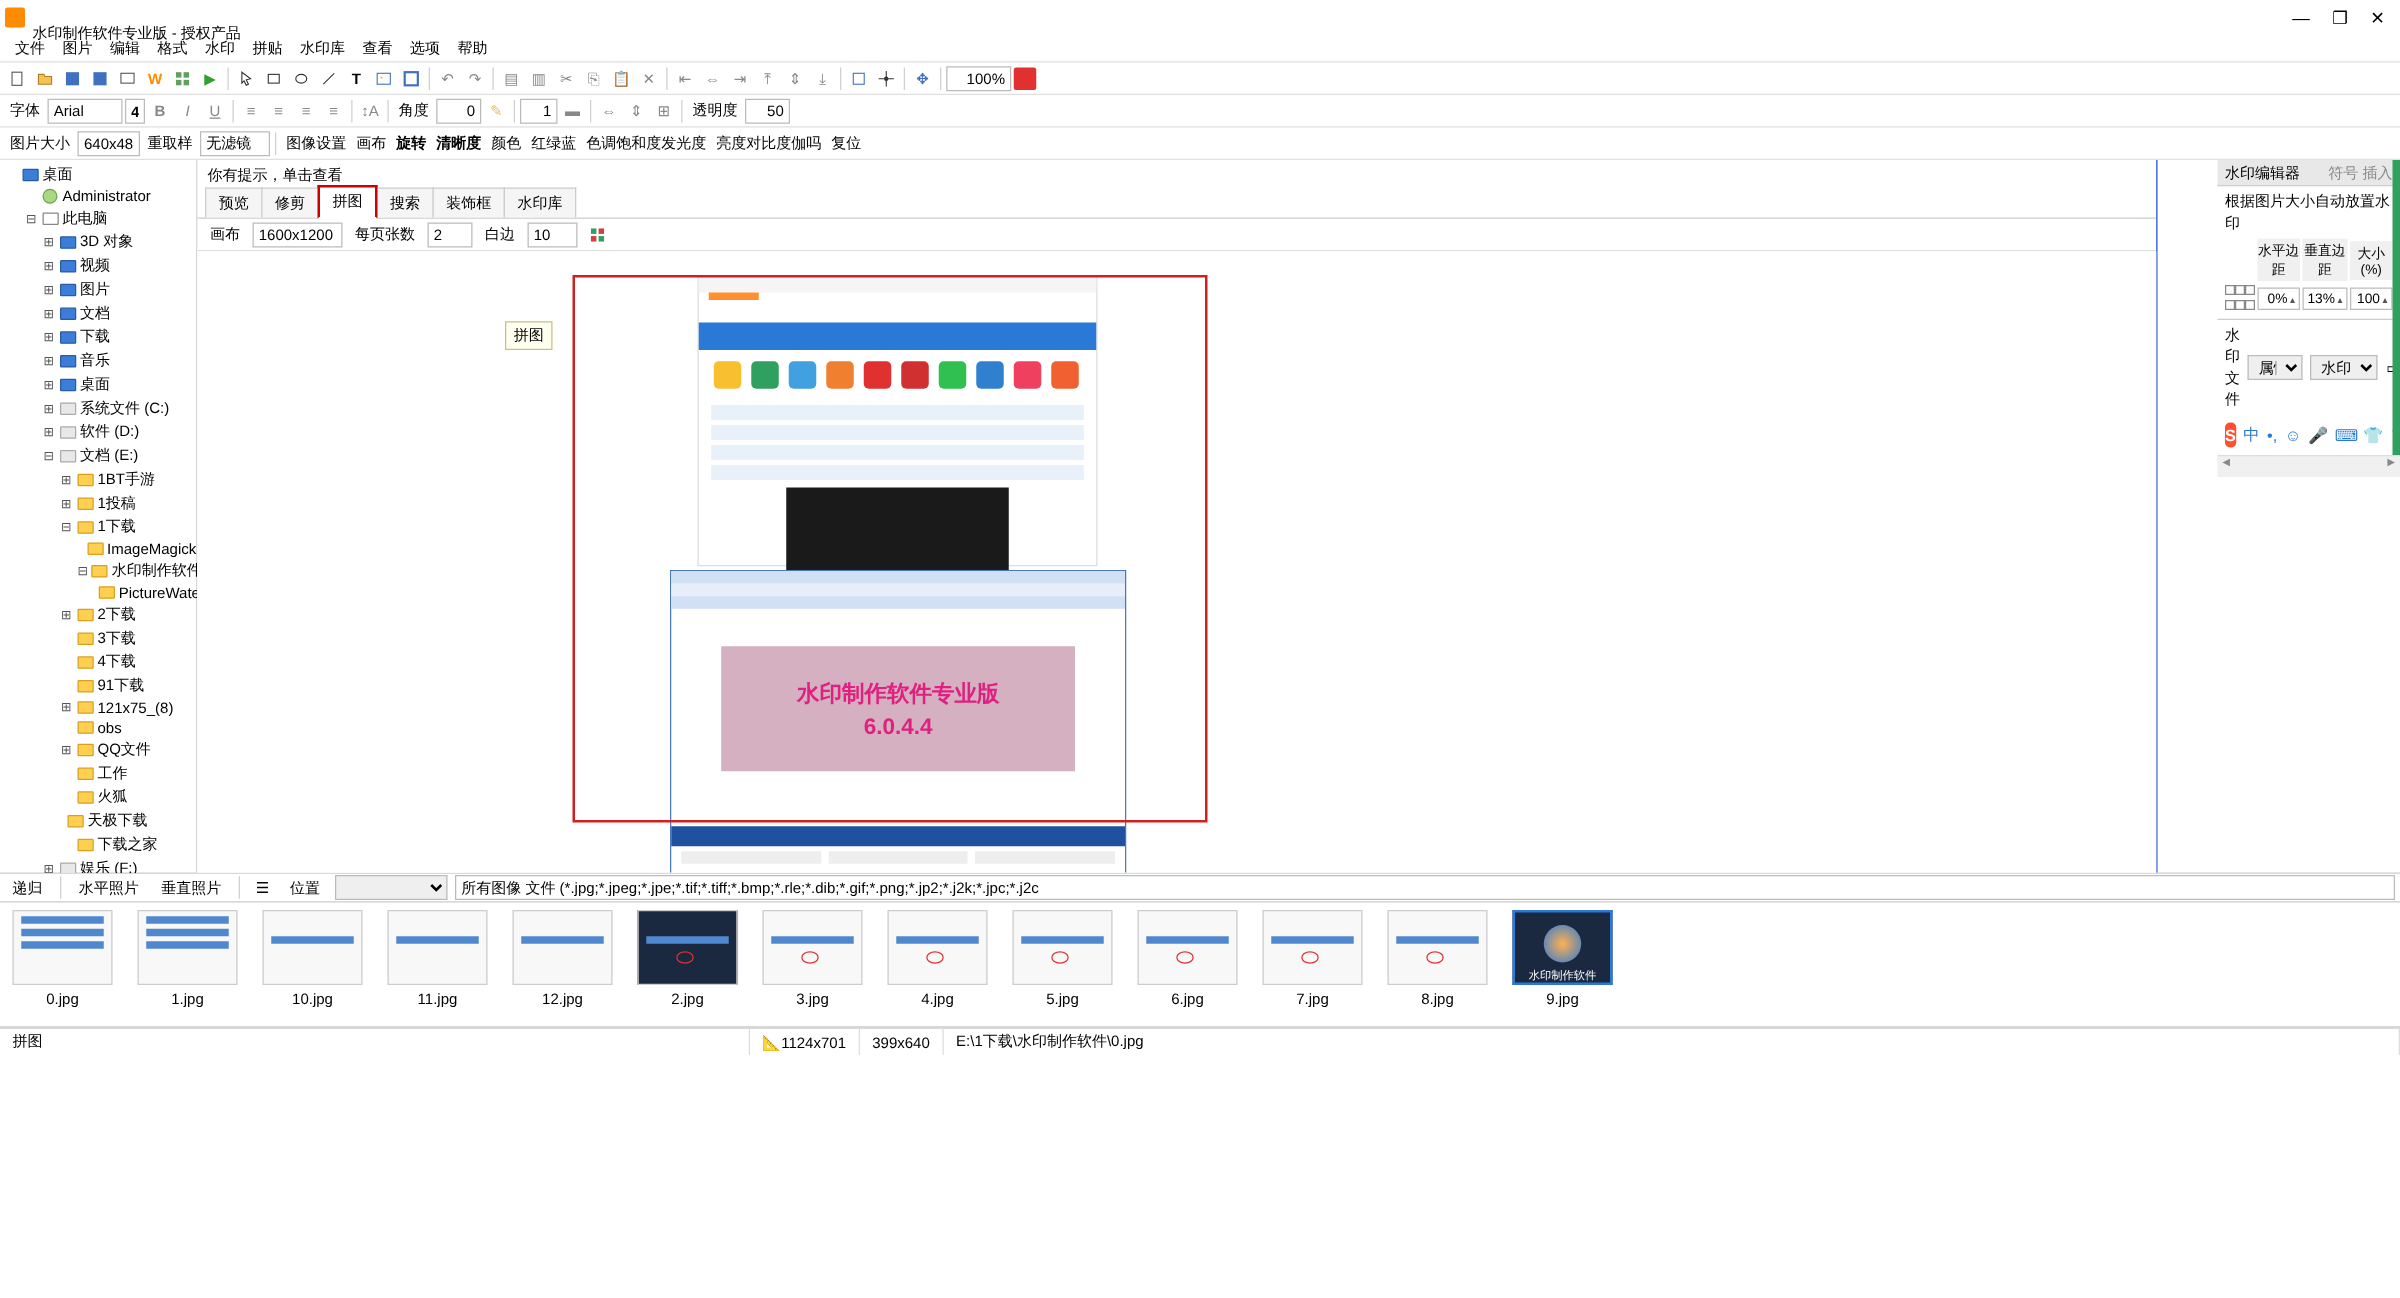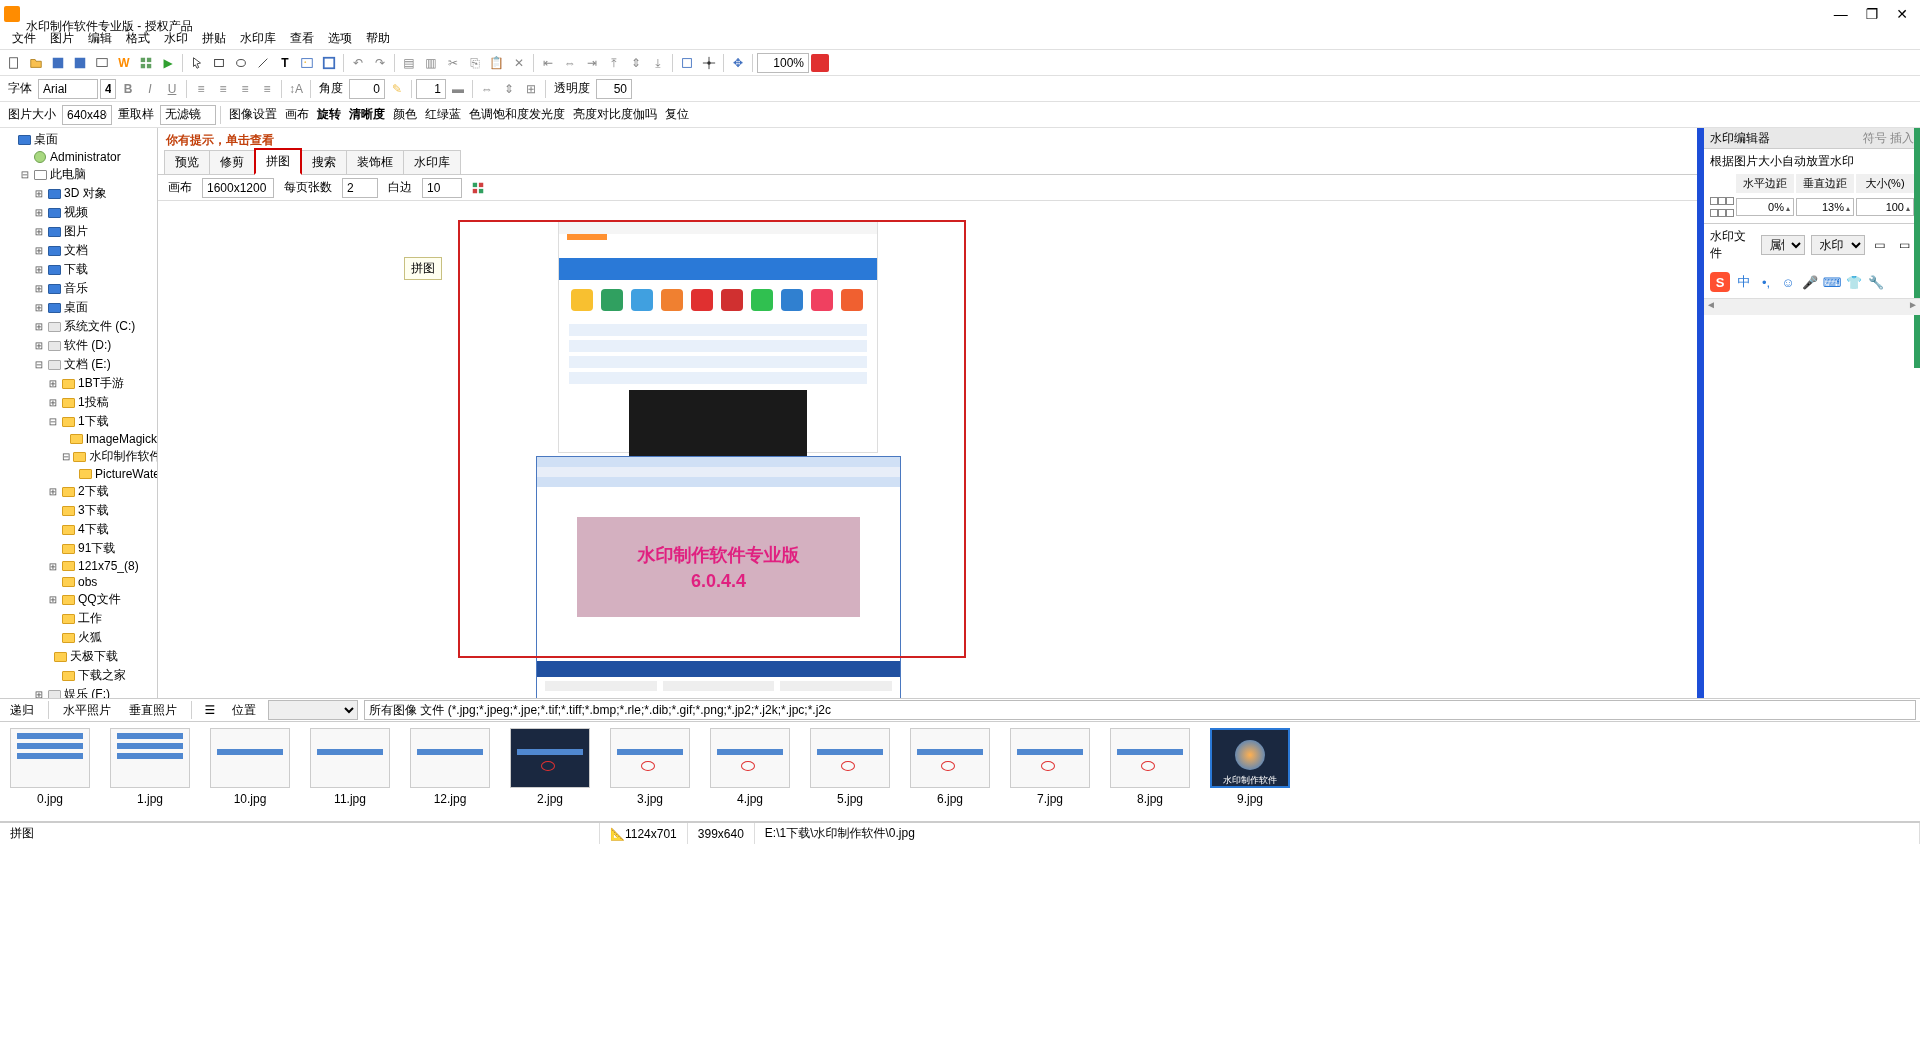--- a/index.html
+++ b/index.html
@@ -27,42 +27,42 @@
 .tree li .row { display: flex; align-items: center; gap: 3px; }
 .tree .exp { width: 10px; text-align: center; color: #555; font-size: 10px; }
 .tree .icon { width: 14px; height: 12px; display: inline-flex; align-items: center; justify-content: center; }
 .folder-y { width: 13px; height: 10px; background: #ffd050; border: 1px solid #d8a020; border-radius: 1px; }
 .folder-b { width: 13px; height: 10px; background: #3b7dd8; border: 1px solid #2a5ca0; border-radius: 1px; }
 .disk { width: 13px; height: 10px; background: #e8e8e8; border: 1px solid #aaa; border-radius: 1px; }
 .user-ic { width: 12px; height: 12px; border-radius: 50%; background: #a8d880; border:1px solid #6fa050; }
 .pc-ic { width: 13px; height: 10px; background: #fff; border: 1px solid #888; border-radius:1px; }
 
 .workspace { flex: 1; display: flex; flex-direction: column; background: #fff; }
-.hint { color: #c2410c; font-weight: bold; padding: 4px 8px; }
+.hint { color: #000000; font-weight: normal; padding: 4px 8px; }
 .tabs { display: flex; align-items: flex-end; height: 22px; padding-left: 6px; border-bottom: 1px solid #ccc; gap: 0; }
 .tab { padding: 3px 10px; border: 1px solid #ccc; border-bottom: none; background: #f5f5f5; margin-right: -1px; cursor: pointer; font-size: 12px; }
 .tab.active { background: #fff; border: 2px solid #d00000; border-bottom: 2px solid #fff; position: relative; top: 1px; }
 .canvasbar { height: 26px; display: flex; align-items: center; padding: 0 6px; gap: 6px; border-bottom: 1px solid #ddd; }
 .canvas { flex: 1; background: #fff; position: relative; overflow: hidden; }
 .tooltip { position: absolute; left: 246px; top: 56px; background: #fffff0; border: 1px solid #c8c080; padding: 2px 6px; font-size: 12px; }
 .redframe { position: absolute; left: 300px; top: 19px; width: 508px; height: 438px; border: 2px solid #d02020; }
 .mockimg { position: absolute; }
 .mockimg.top { left: 400px; top: 20px; width: 320px; height: 232px; background: #fff; border: 1px solid #ddd; }
 .mockimg.top .navbar { height: 22px; background: #2a79d7; margin-top: 18px;}
 .mockimg.top .iconsrow { height: 40px; display:flex; gap:8px; padding:8px 12px; align-items:center;}
 .mockimg.top .iconsrow div{width:22px;height:22px;border-radius:4px;}
 .mockimg.top .rows div{height:12px;background:#e8f0fa;margin:4px 10px;}
 .mockimg.top .dark{height:80px;background:#1a1a1a;margin:6px 70px 0 70px;}
 .mockimg.bot { left: 378px; top: 255px; width: 365px; height: 246px; background: #fff; border: 1px solid #4a78c0; }
 .mockimg.bot .tb{height:10px;background:#d0e0f5;}
 .mockimg.bot .splash{margin:30px 40px;height:100px;background:#d4b0c0;display:flex;flex-direction:column;align-items:center;justify-content:center;gap:4px;}
 .mockimg.bot .splash .bigtxt{color:#e02080;font-weight:bold;font-size:18px;}
 .mockimg.bot .bluebar{height:16px;background:#2050a0;}
 
-.rpanel { width: 223px; border-left: 7px solid #1d4ed8; display: flex; flex-direction: column; }
+.rpanel { width: 195px; border-left: 1px solid #1d4ed8; display: flex; flex-direction: column; padding-left: 48px; }
 .rpanel-tabs { height: 20px; background: #e8e8e8; display: flex; align-items: center; padding: 0 6px; justify-content: space-between; }
 .rpanel-body { flex: 1; padding: 4px 6px; font-size: 12px; color: #333; line-height: 1.5; overflow:auto; }
 .rpanel-sec { border-top: 1px solid #ccc; padding: 4px 6px; }
 .rpanel-grid { display: grid; grid-template-columns: 24px 1fr 1fr 1fr; gap: 2px; align-items:center; font-size:11px; }
 .rpanel-grid .hdr { text-align: center; background: #f0f0f0; padding:2px 0;}
 .smallsq { width: 8px; height: 8px; border: 1px solid #888; display:inline-block; }
 .valbox { display:flex; align-items:center; justify-content:flex-end; gap:2px; border:1px solid #bbb; padding:1px 3px; height:18px; }
 .valbox .spin::after{ content:"▴"; font-size:8px; color:#555;}
 .rpanel-iconrow { display:flex; gap:6px; padding:6px; align-items:center; }
 .rpanel-iconrow .sogo{width:20px;height:20px;background:#ff5030;border-radius:4px;color:#fff;font-weight:bold;display:flex;align-items:center;justify-content:center;font-size:13px;}

